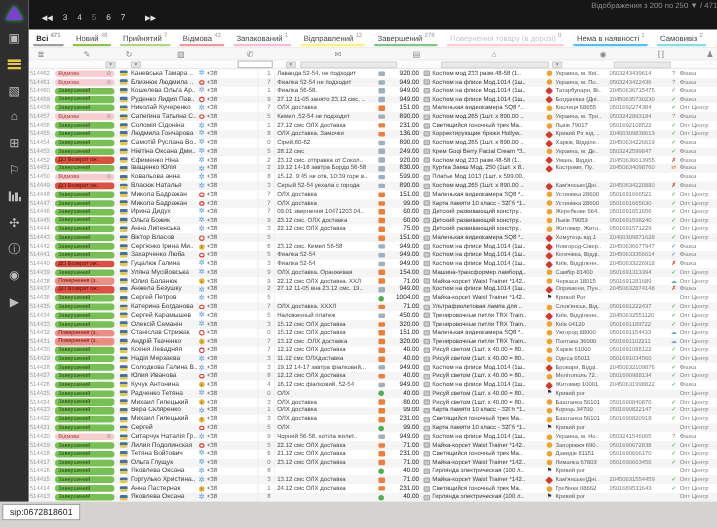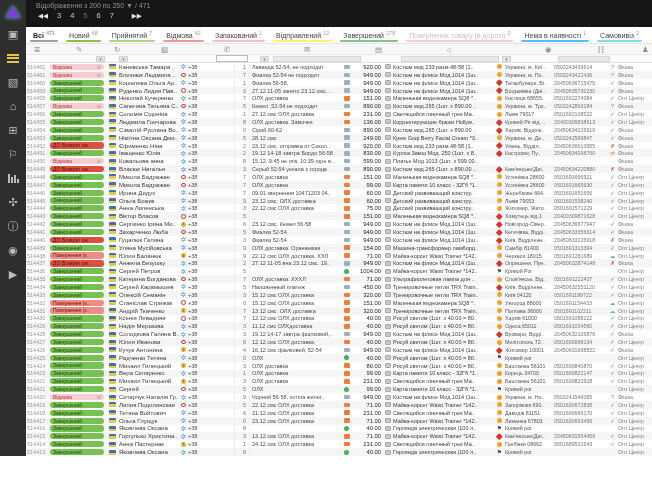--- a/index.html
+++ b/index.html
@@ -12,21 +12,21 @@
   .logo .tri{width:0;height:0;border-left:8px solid transparent;border-right:8px solid transparent;
     border-bottom:13px solid #7b3fd4;filter:drop-shadow(0 0 2px #2bd46c);}
   .side-item{width:26px;height:24px;display:flex;align-items:center;justify-content:center;
     color:#bdbdbd;font-size:11px;cursor:pointer;}
   .side-item.active{color:#e4c63f;}
   .side-item .bars{width:12px;height:9px;background:linear-gradient(#e4c63f 0 2px,transparent 2px 3.5px,#e4c63f 3.5px 5.5px,transparent 5.5px 7px,#e4c63f 7px 9px);}
   .side-item .statbars{width:11px;height:9px;background:linear-gradient(90deg,#bdbdbd 0 2px,transparent 2px 3px) ,linear-gradient(#0000 0 0);background:
      linear-gradient(90deg,#bdbdbd 0 2px,transparent 2px),linear-gradient(90deg,transparent 0 3px,#bdbdbd 3px 5px,transparent 5px),linear-gradient(90deg,transparent 0 6px,#bdbdbd 6px 8px,transparent 8px),linear-gradient(90deg,transparent 0 9px,#bdbdbd 9px 11px);
      background-size:11px 9px,11px 6px,11px 8px,11px 4px;background-position:bottom left;background-repeat:no-repeat;}
   
-  .topbar{position:absolute;left:26px;top:0;width:626px;height:27px;background:#161616;color:#9d9d9d;}
+  .topbar{position:absolute;left:26px;top:0;width:626px;height:27px;background:#161616;color:#9d9d9d;text-align:right;}
   .disp{font-size:7px;padding:2px 0 0 10px;color:#8f8f8f;}
   .pager{display:flex;align-items:center;gap:9px;padding:2px 0 0 12px;font-size:7.5px;color:#cfcfcf;}
   .pager .nav{font-size:6.5px;color:#e6e6e6;cursor:pointer;}
   .pager .pg{cursor:pointer;}
   .pager .pg.cur{color:#6f6f6f;}
   
   .tabs{position:absolute;left:26px;top:27px;width:626px;height:17px;background:#fff;
     display:flex;align-items:stretch;overflow:hidden;border-bottom:1px solid #e5e5e5;white-space:nowrap;}
   .tab{position:relative;display:flex;align-items:center;gap:2px;padding:0 7px;font-size:7px;
     color:#444;cursor:pointer;flex:0 0 auto;}
@@ -1911,13 +1911,16 @@
         </div>
     <div class="cell c-reg">Кривий рог</div>
     <div class="cell c-ttn"></div>
     <div class="cell c-ts">
           <span></span>
         </div>
     <div class="cell c-src">Опт Центр</div>
   </div>
     </div>
 
+  <div class="statusbar">
+    <span class="sipbox">sip:0672818601</span>
+  </div>
 </div>
 
 </body></html>

